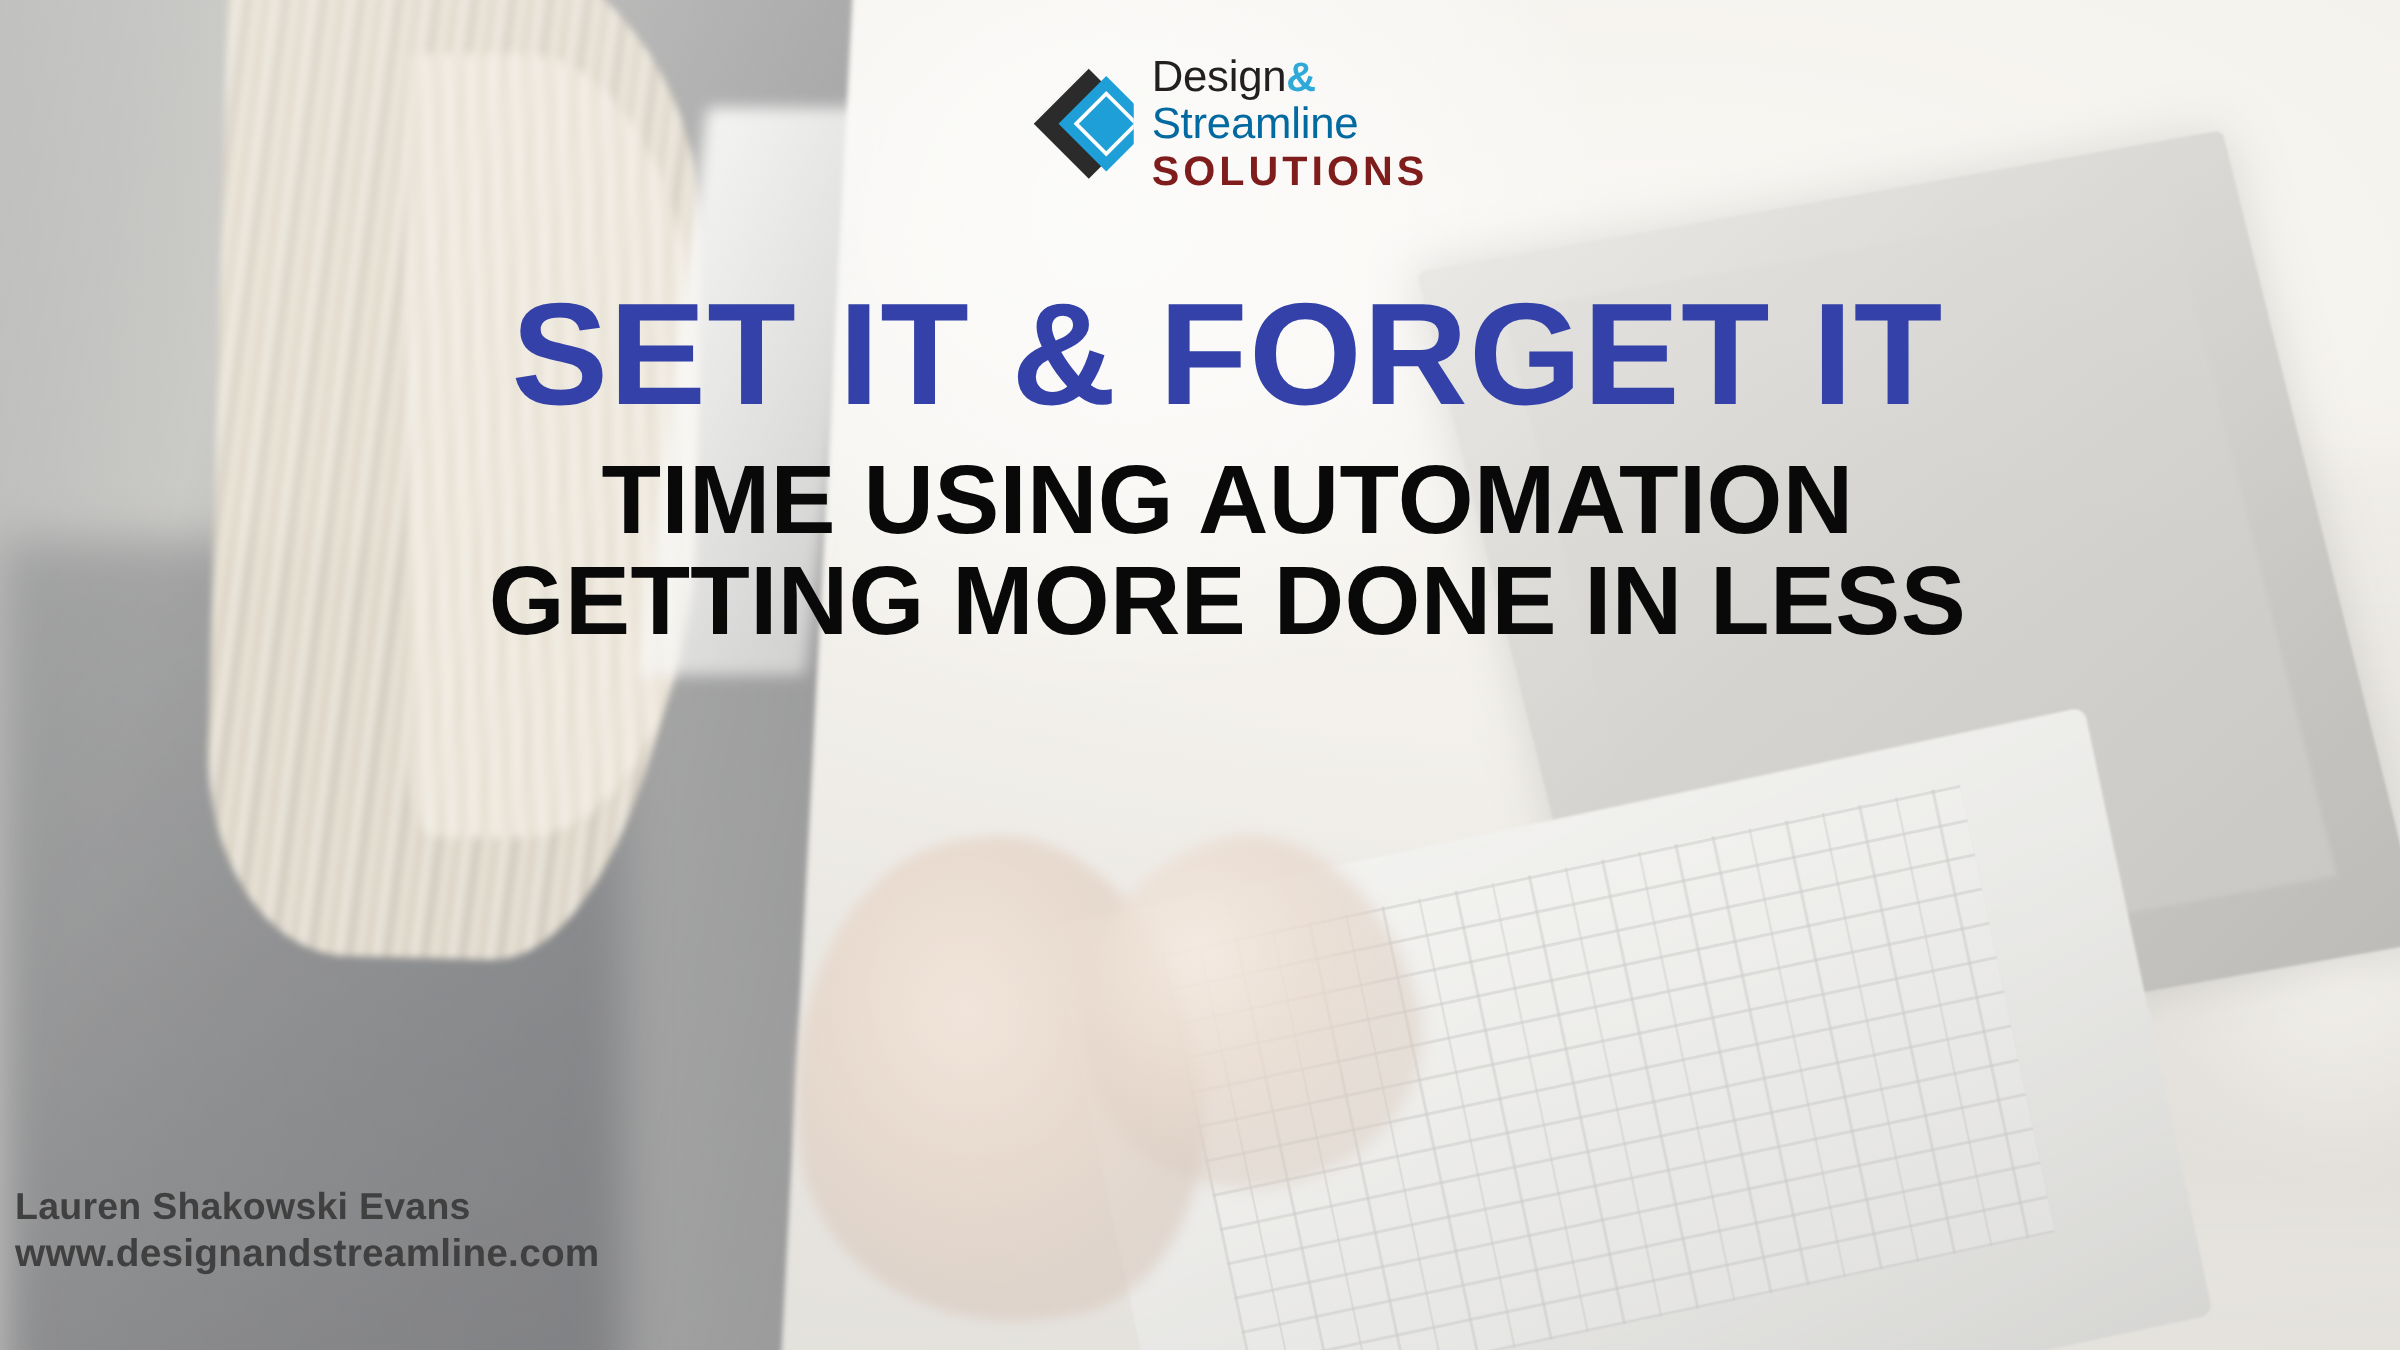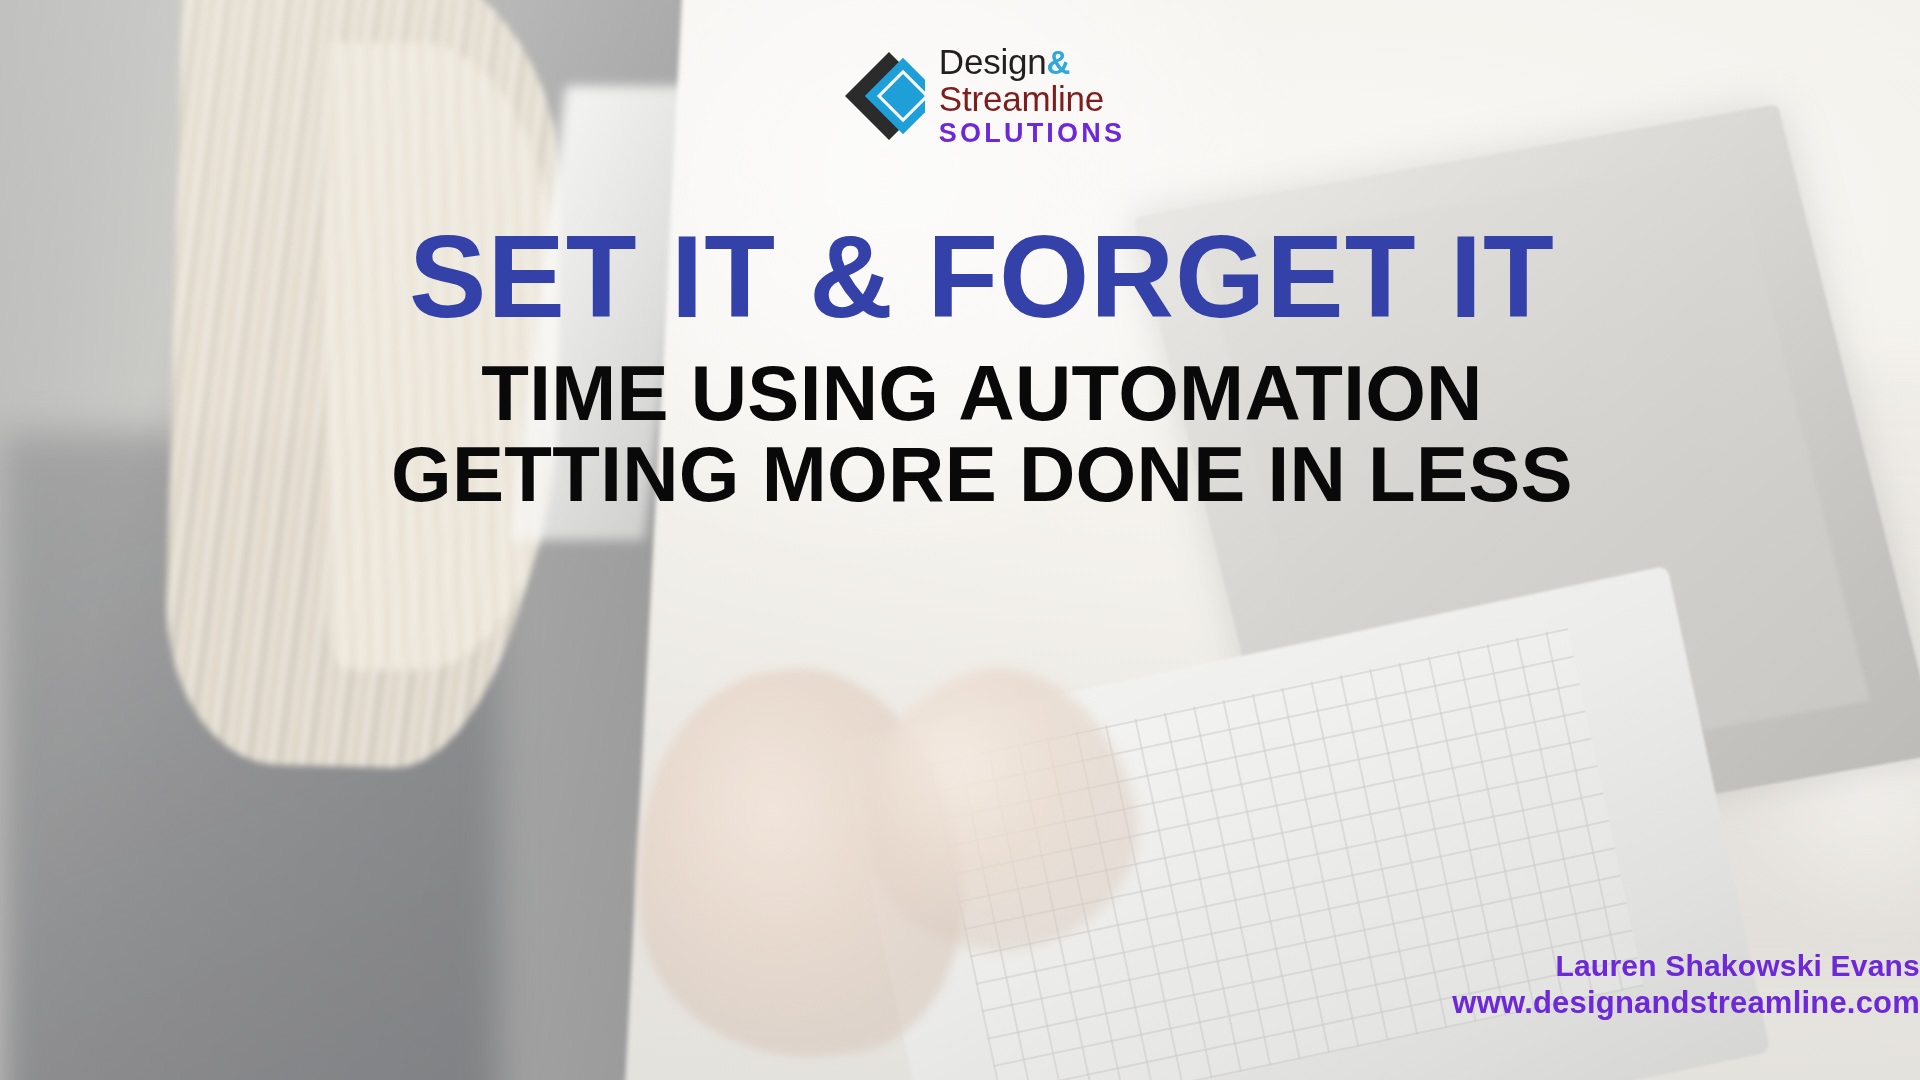--- a/index.html
+++ b/index.html
@@ -251,28 +251,28 @@
     white-space: nowrap;
   }
   .logo-amp {
     color: #2ea9d8;
     font-weight: 700;
     font-size: 33px;
   }
   .logo-line2 {
     font-size: 35px;
     font-weight: 400;
-    color: #7f1d1d;
+    color: #0369a1;
     letter-spacing: -0.2px;
     margin-top: 2px;
   }
   .logo-line3 {
-    font-size: 27px;
-    font-weight: 700;
-    color: #6d28d9;
+    font-size: 33px;
+    font-weight: 700;
+    color: #7f1d1d;
     letter-spacing: 3.2px;
     margin-top: 4px;
   }
 
   
   .headline-block {
     margin-top: 72px;
     text-align: center;
     width: 100%;
   }
@@ -297,22 +297,23 @@
     display: block;
     white-space: nowrap;
   }
 
   
   .footer {
     position: absolute;
     left: 0;
     right: 0;
     bottom: 58px;
-    text-align: right;
-    color: #6d28d9;
+    text-align: left;
+    color: #404040;
+    padding-left: 12px;
   }
   .footer-name {
     font-size: 30px;
     font-weight: 700;
     letter-spacing: 0.2px;
     line-height: 1.22;
   }
   .footer-url {
     font-size: 31px;
     font-weight: 700;

